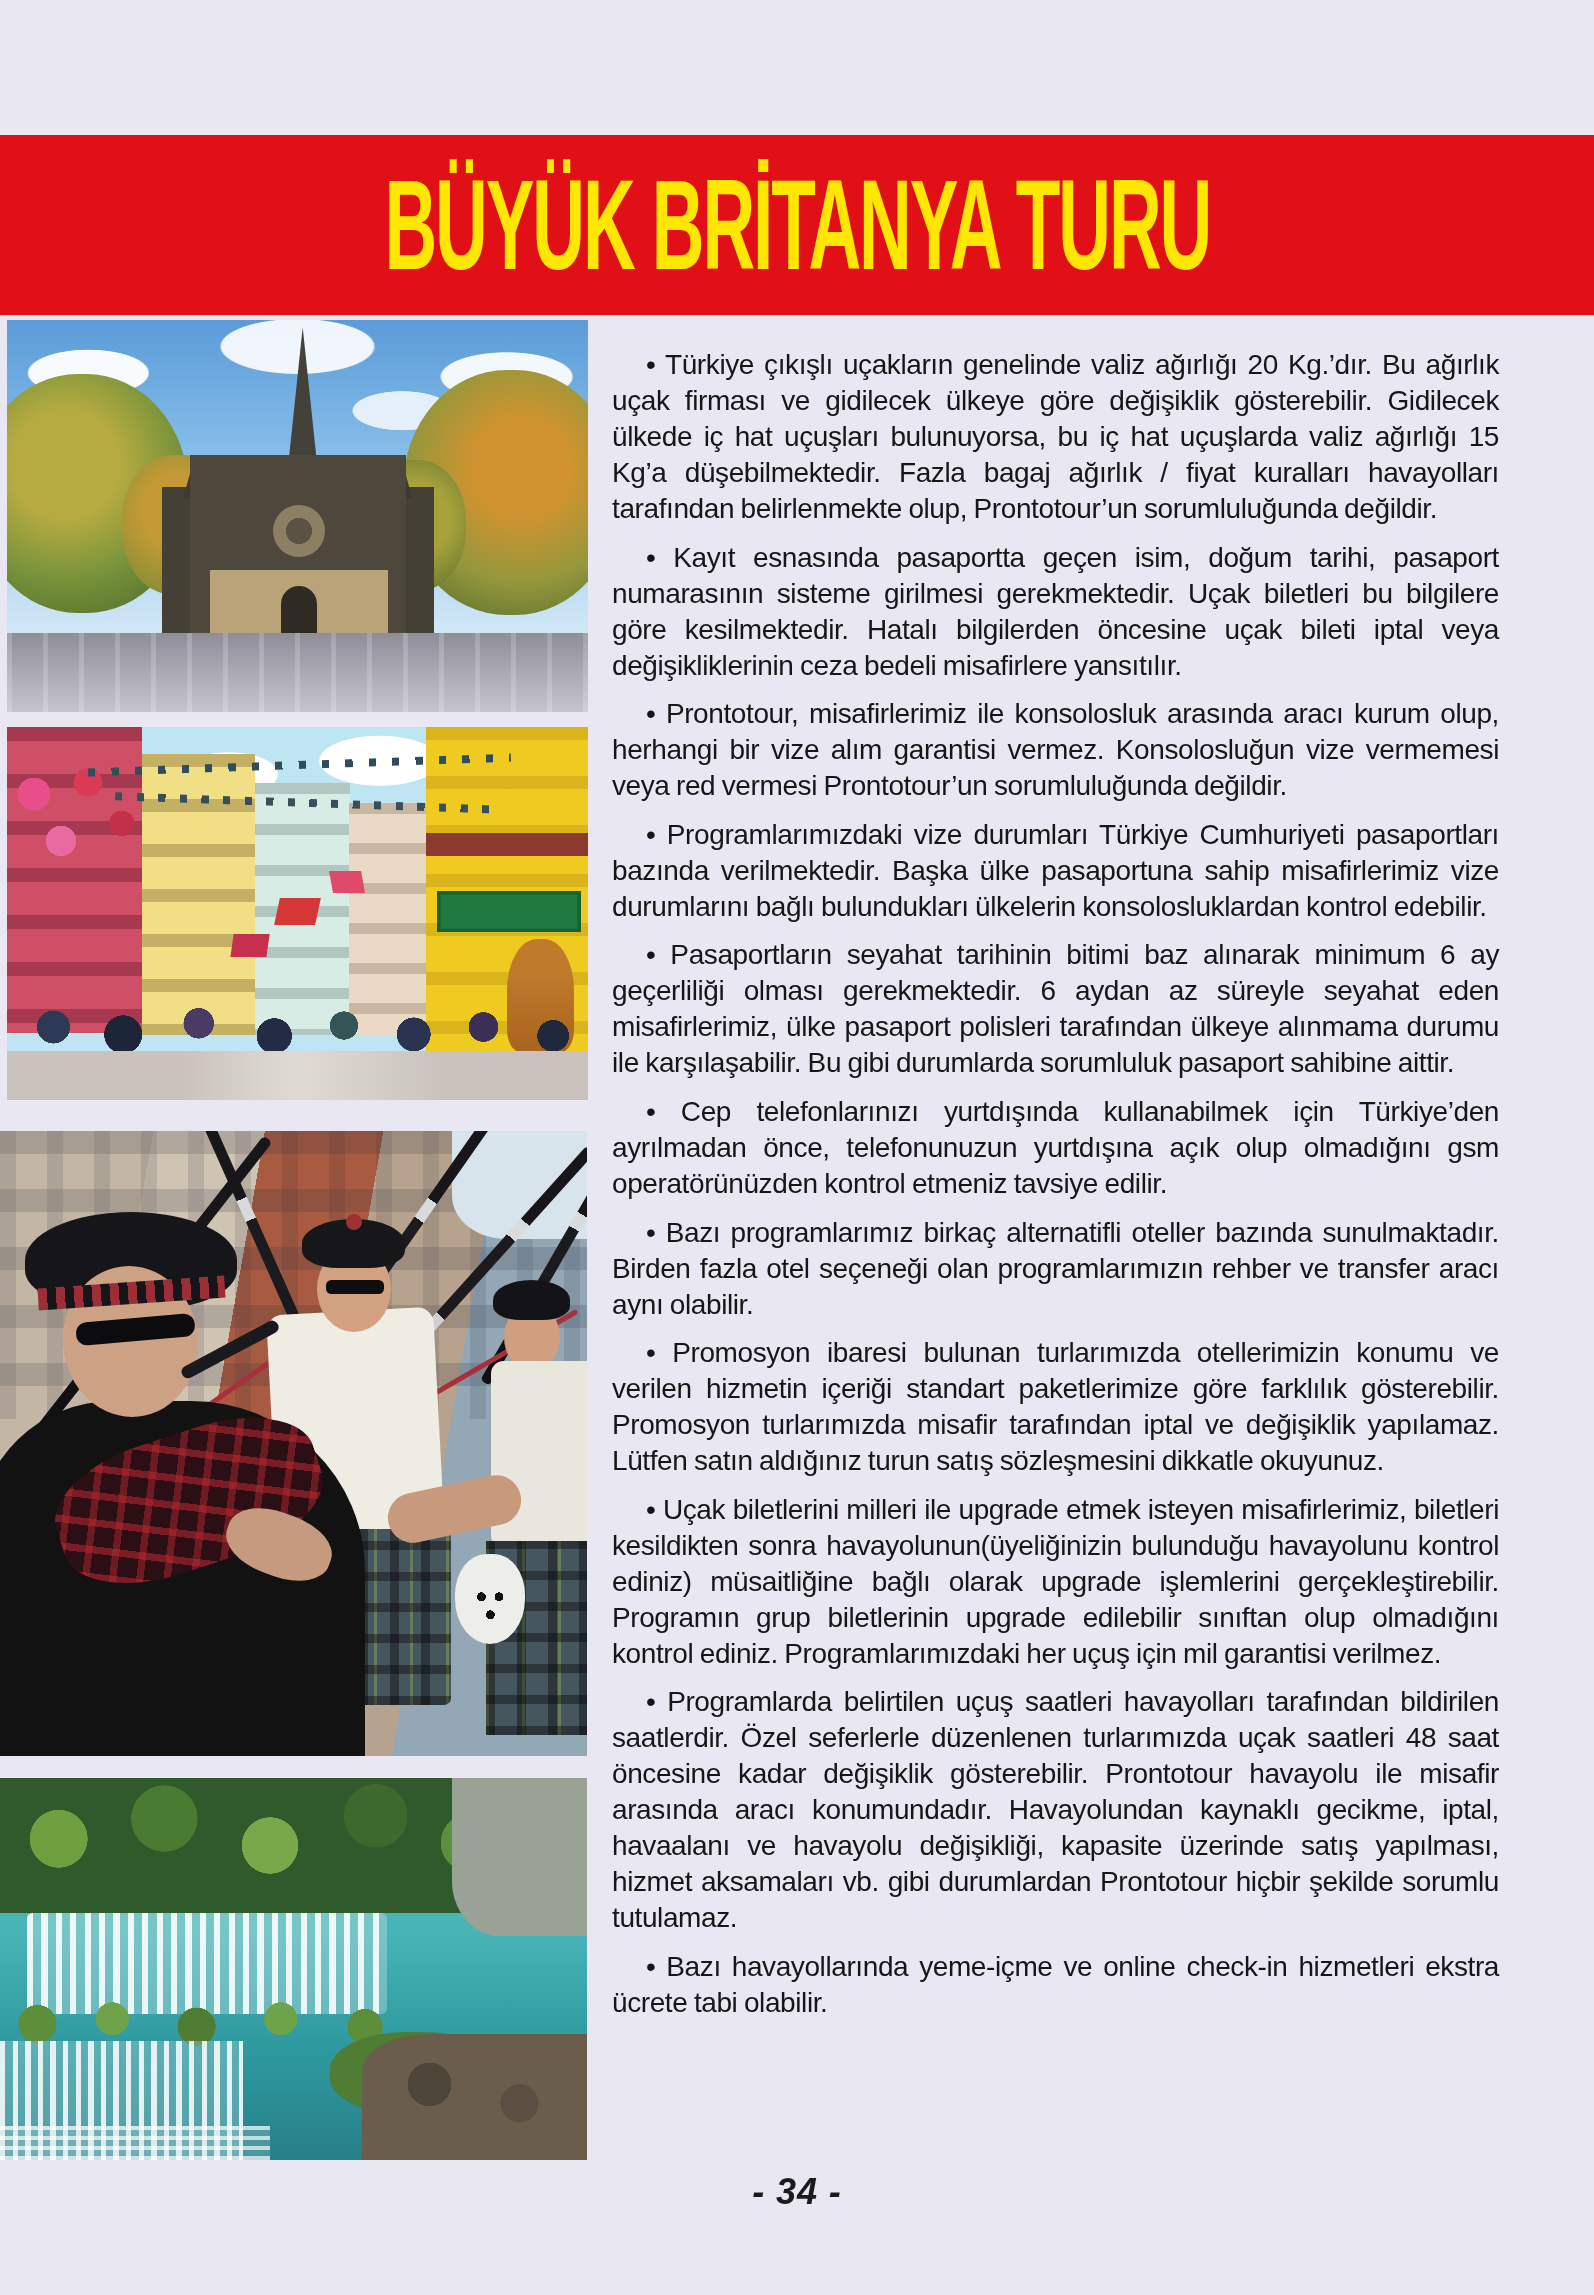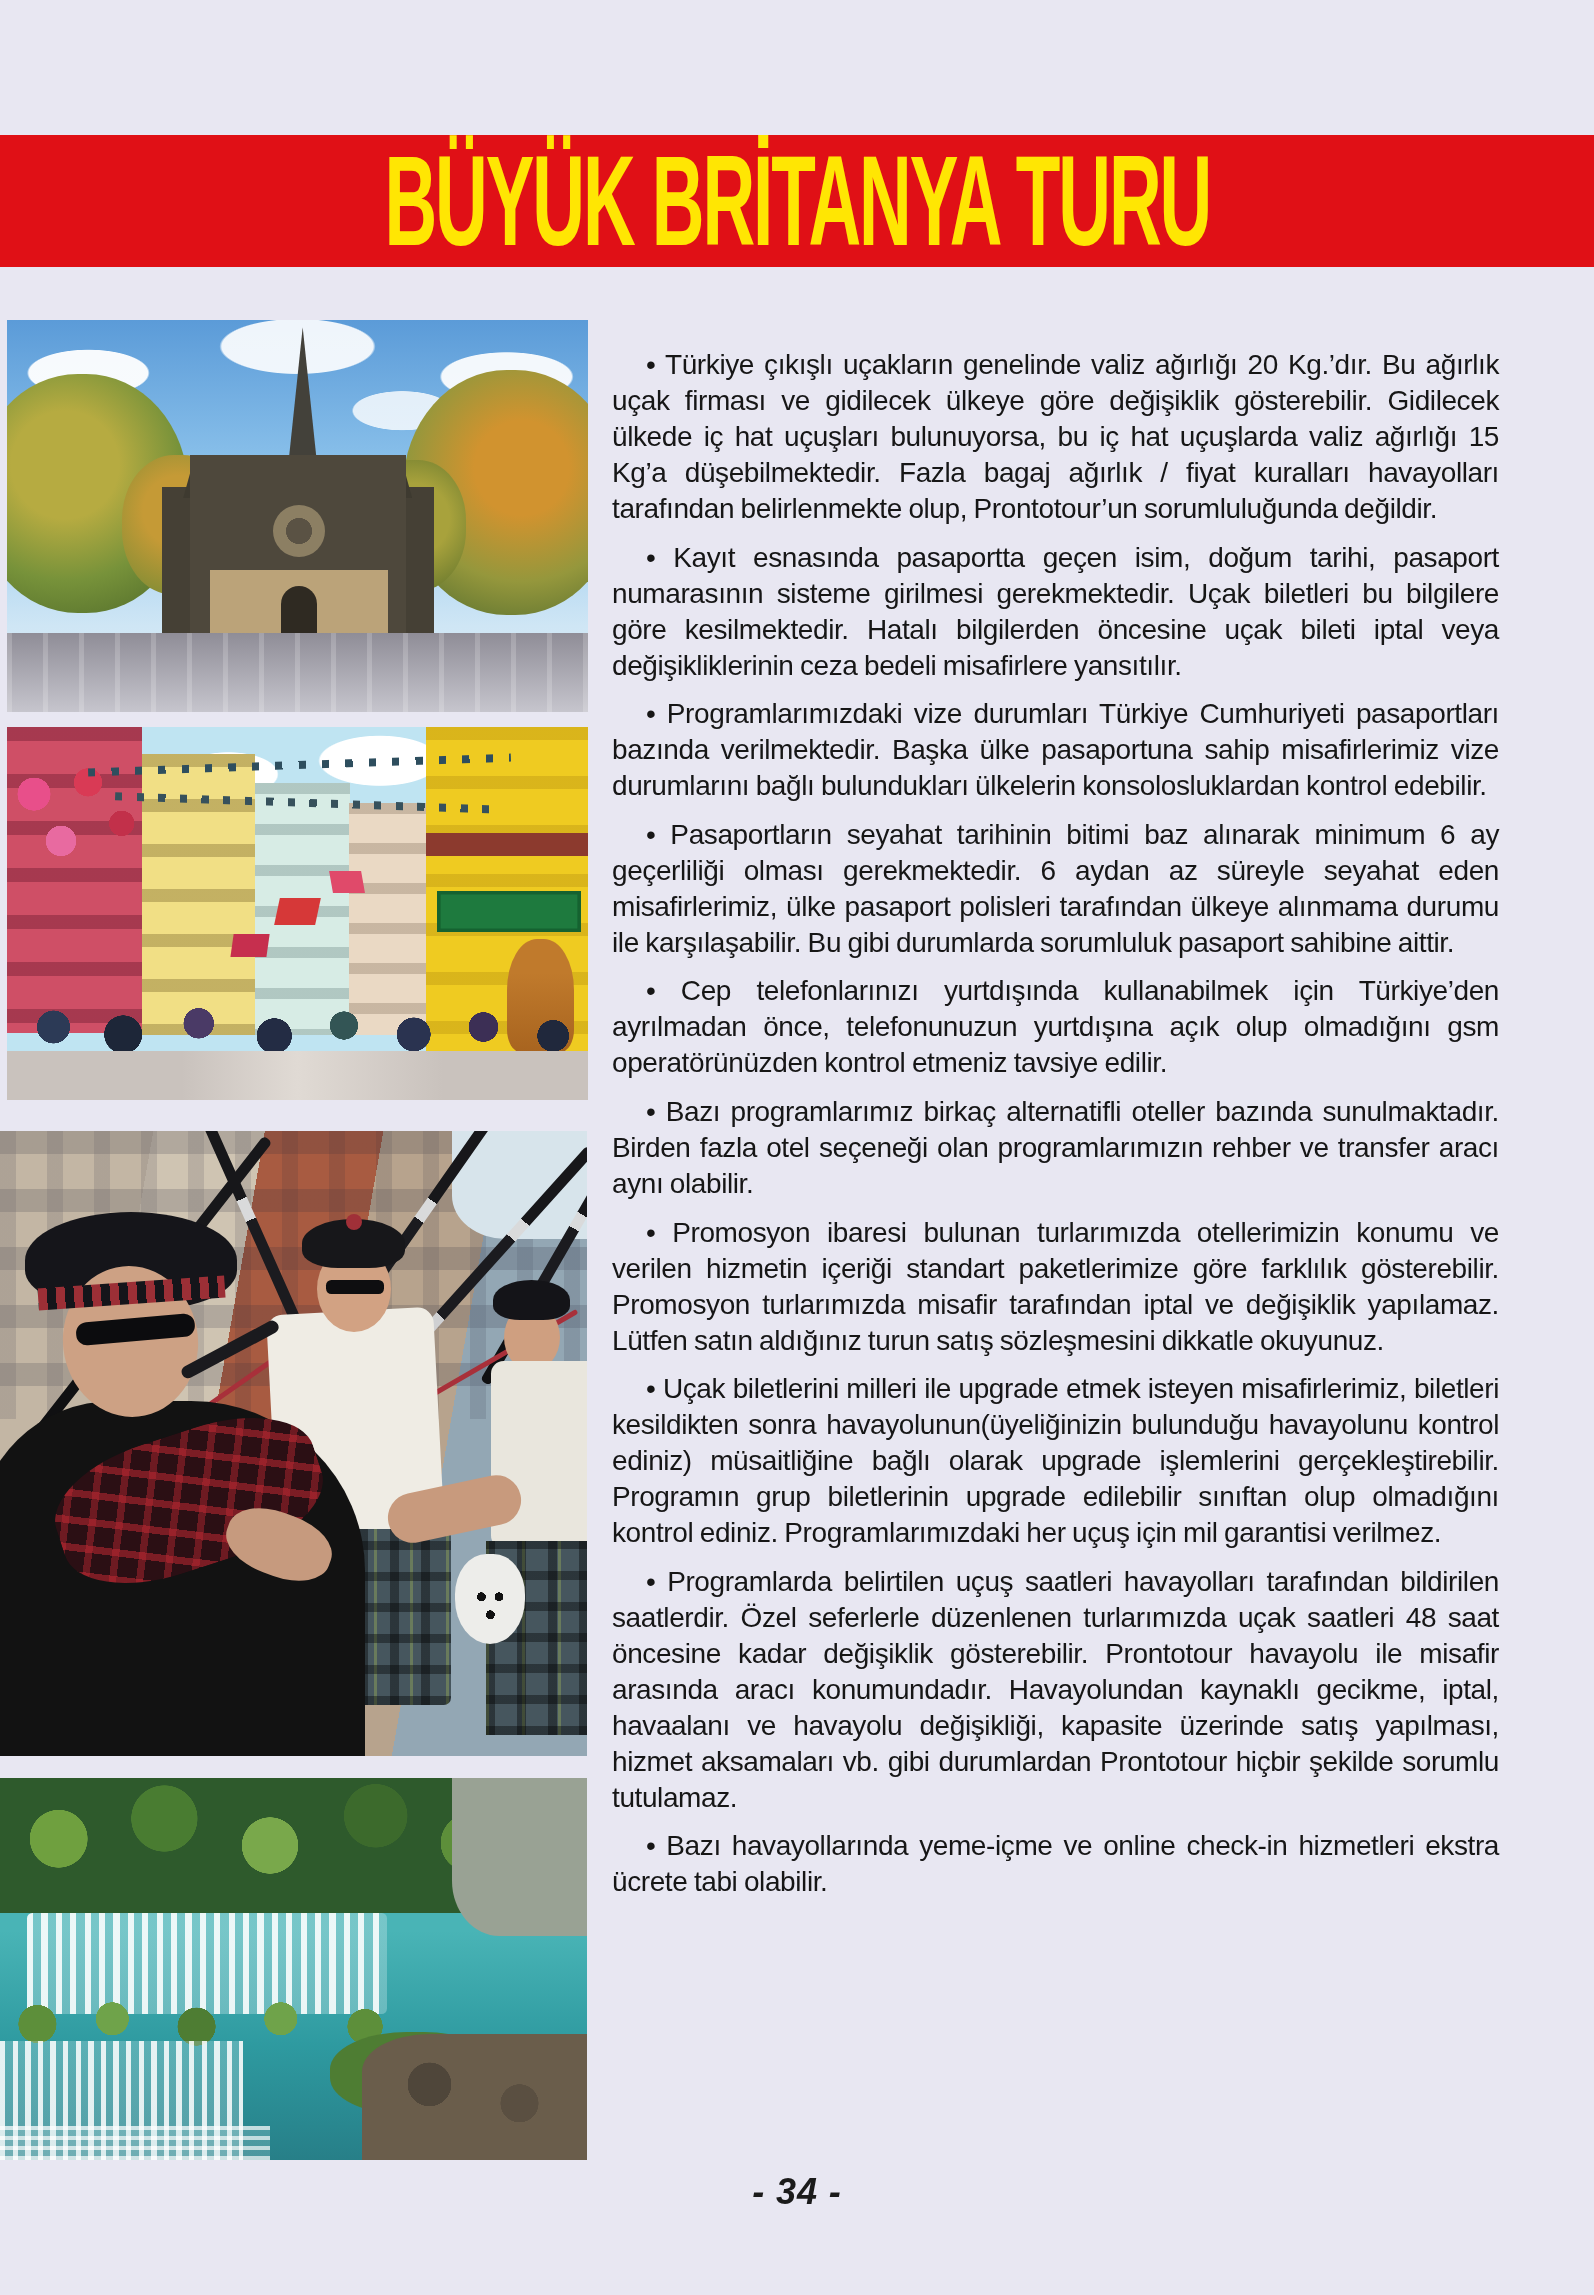--- a/index.html
+++ b/index.html
@@ -3,21 +3,21 @@
 <meta charset="utf-8">
 <style>
   :root{
     --bg:#e8e7f2; --red:#e01016; --yellow:#ffe603; --ink:#161616;
   }
   *{margin:0;padding:0;box-sizing:border-box;}
   html,body{width:1594px;height:2295px;background:var(--bg);font-family:"Liberation Sans","DejaVu Sans",sans-serif;}
   .page{position:relative;width:1594px;height:2295px;background:var(--bg);overflow:hidden;}
 
   
-  .header-band{position:absolute;left:0;top:135px;width:1594px;height:132px;background:var(--red);
+  .header-band{position:absolute;left:0;top:135px;width:1594px;height:180px;background:var(--red);
     display:flex;align-items:center;justify-content:center;}
   .title{display:inline-block;font-size:128px;font-weight:bold;color:var(--yellow);
     transform:scaleX(0.57);letter-spacing:-3.6px;white-space:nowrap;line-height:1;}
 
   
   .photo{position:absolute;overflow:hidden;}
   .photo *{position:absolute;}
   .p1{left:7.2px;top:320px;width:581px;height:392px;}
   .p2{left:7.2px;top:727px;width:581px;height:373px;}
   .p3{left:0;top:1131px;width:587px;height:625px;}
@@ -272,20 +272,21 @@
     <div class="p4-moss"></div>
     <div class="p4-falls2"></div>
     <div class="p4-green-r"></div>
     <div class="p4-rocks"></div>
     <div class="p4-foam"></div>
   </div>
 
   <div class="text-col">
       <p class="para">• Türkiye çıkışlı uçakların genelinde valiz ağırlığı 20 Kg.’dır. Bu ağırlık uçak firması ve gidilecek ülkeye göre değişiklik gösterebilir. Gidilecek ülkede iç hat uçuşları bulunuyorsa, bu iç hat uçuşlarda valiz ağırlığı 15 Kg’a düşebilmektedir. Fazla bagaj ağırlık / fiyat kuralları havayolları tarafından belirlenmekte olup, Prontotour’un sorumluluğunda değildir.</p>
       <p class="para">• Kayıt esnasında pasaportta geçen isim, doğum tarihi, pasaport numarasının sisteme girilmesi gerekmektedir. Uçak biletleri bu bilgilere göre kesilmektedir. Hatalı bilgilerden öncesine uçak bileti iptal veya değişikliklerinin ceza bedeli misafirlere yansıtılır.</p>
+      <p class="para">• Prontotour, misafirlerimiz ile konsolosluk arasında aracı kurum olup, herhangi bir vize alım garantisi vermez. Konsolosluğun vize vermemesi veya red vermesi Prontotour’un sorumluluğunda değildir.</p>
       <p class="para">• Programlarımızdaki vize durumları Türkiye Cumhuriyeti pasaportları bazında verilmektedir. Başka ülke pasaportuna sahip misafirlerimiz vize durumlarını bağlı bulundukları ülkelerin konsolosluklardan kontrol edebilir.</p>
       <p class="para">• Pasaportların seyahat tarihinin bitimi baz alınarak minimum 6 ay geçerliliği olması gerekmektedir. 6 aydan az süreyle seyahat eden misafirlerimiz, ülke pasaport polisleri tarafından ülkeye alınmama durumu ile karşılaşabilir. Bu gibi durumlarda sorumluluk pasaport sahibine aittir.</p>
       <p class="para">• Cep telefonlarınızı yurtdışında kullanabilmek için Türkiye’den ayrılmadan önce, telefonunuzun yurtdışına açık olup olmadığını gsm operatörünüzden kontrol etmeniz tavsiye edilir.</p>
       <p class="para">• Bazı programlarımız birkaç alternatifli oteller bazında sunulmaktadır. Birden fazla otel seçeneği olan programlarımızın rehber ve transfer aracı aynı olabilir.</p>
       <p class="para">• Promosyon ibaresi bulunan turlarımızda otellerimizin konumu ve verilen hizmetin içeriği standart paketlerimize göre farklılık gösterebilir. Promosyon turlarımızda misafir tarafından iptal ve değişiklik yapılamaz. Lütfen satın aldığınız turun satış sözleşmesini dikkatle okuyunuz.</p>
       <p class="para">• Uçak biletlerini milleri ile upgrade etmek isteyen misafirlerimiz, biletleri kesildikten sonra havayolunun(üyeliğinizin bulunduğu havayolunu kontrol ediniz) müsaitliğine bağlı olarak upgrade işlemlerini gerçekleştirebilir. Programın grup biletlerinin upgrade edilebilir sınıftan olup olmadığını kontrol ediniz. Programlarımızdaki her uçuş için mil garantisi verilmez.</p>
       <p class="para">• Programlarda belirtilen uçuş saatleri havayolları tarafından bildirilen saatlerdir. Özel seferlerle düzenlenen turlarımızda uçak saatleri 48 saat öncesine kadar değişiklik gösterebilir. Prontotour havayolu ile misafir arasında aracı konumundadır. Havayolundan kaynaklı gecikme, iptal, havaalanı ve havayolu değişikliği, kapasite üzerinde satış yapılması, hizmet aksamaları vb. gibi durumlardan Prontotour hiçbir şekilde sorumlu tutulamaz.</p>
       <p class="para">• Bazı havayollarında yeme-içme ve online check-in hizmetleri ekstra ücrete tabi olabilir.</p>
     </div>
 

